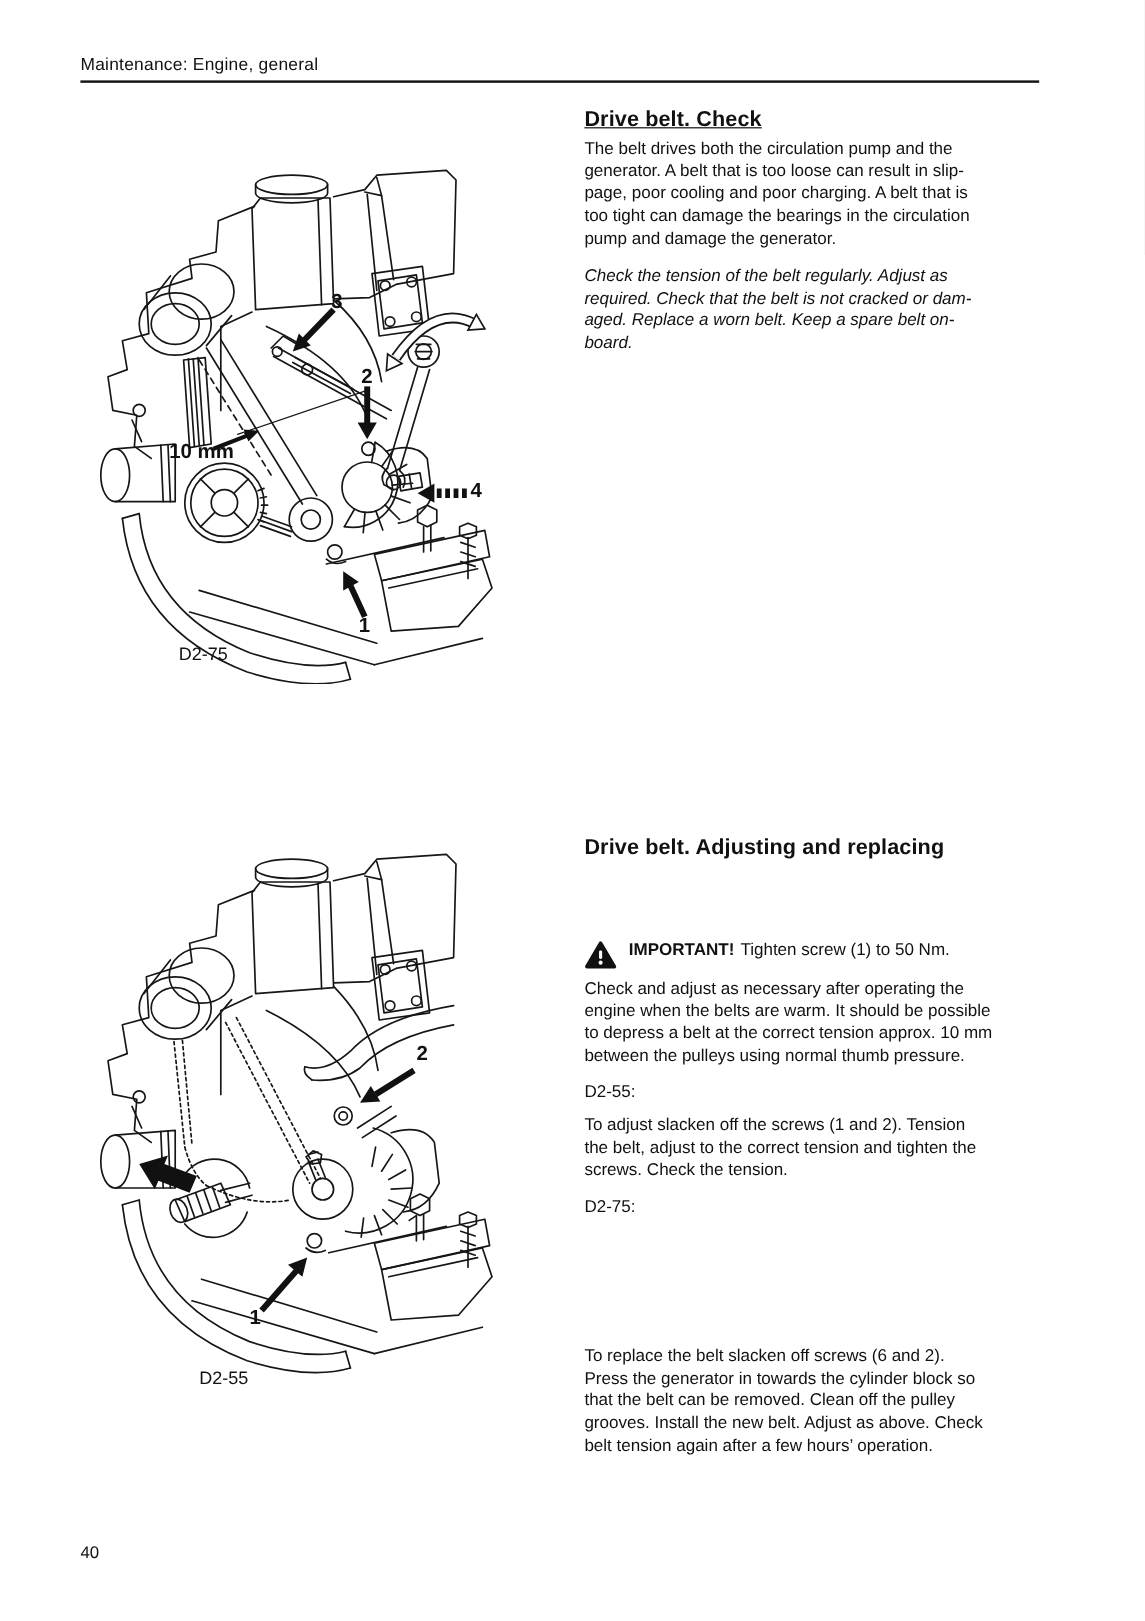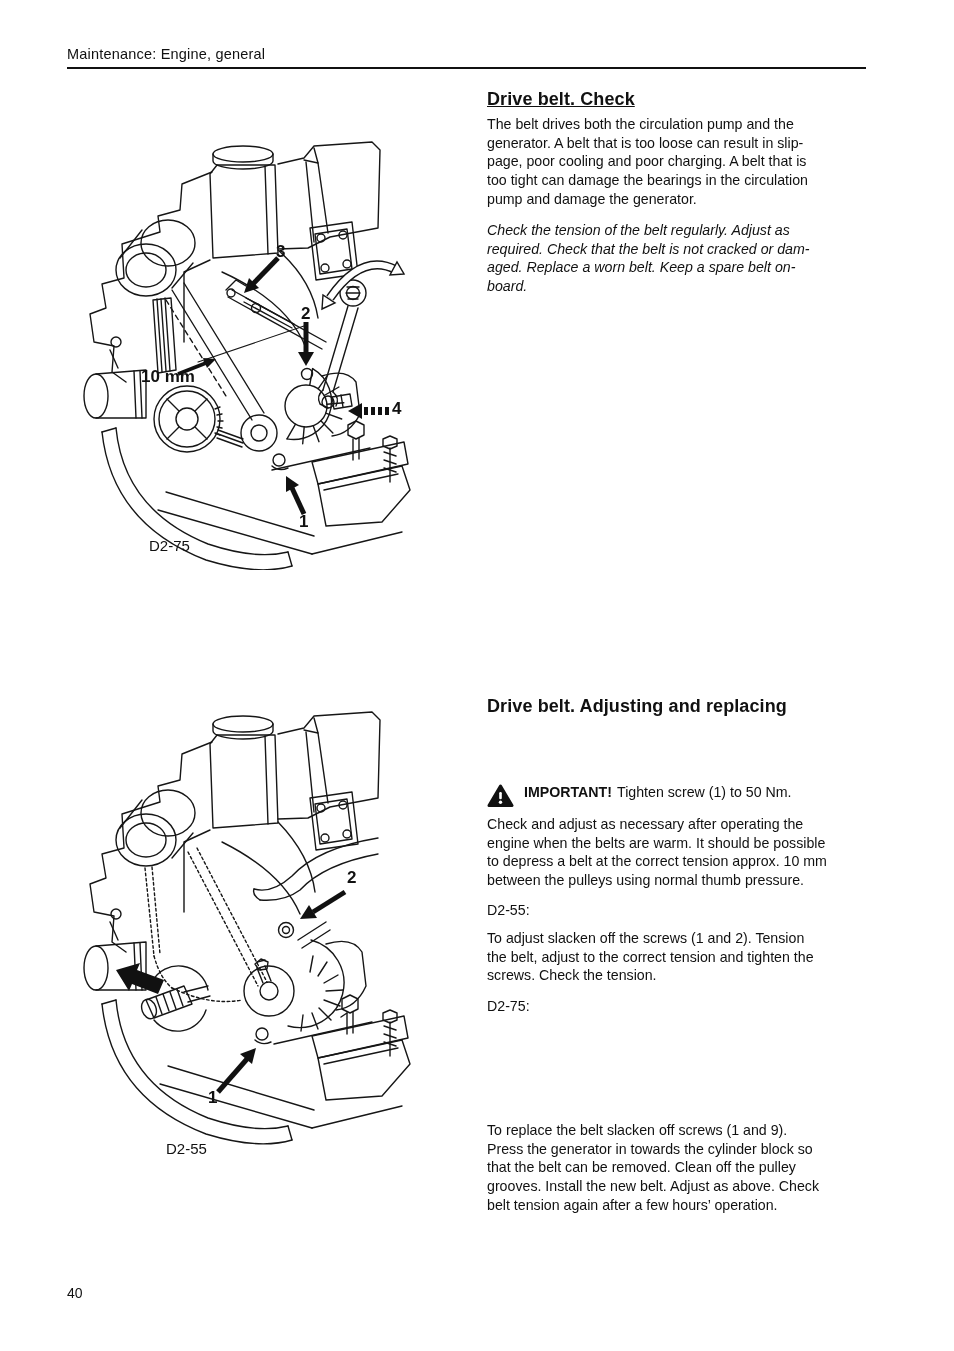--- a/index.html
+++ b/index.html
@@ -353,21 +353,21 @@
 
   <div class="col body-txt" style="top:901px;">D2-55:</div>
 
   <div class="col body-txt" style="top:929px;">To adjust slacken off the screws (1 and 2). Tension
 the belt, adjust to the correct tension and tighten the
 screws. Check the tension.</div>
 
   <div class="col body-txt" style="top:997px;">D2-75:</div>
 
 
-  <div class="col body-txt" style="top:1121px;">To replace the belt slacken off screws (1 and 9).
+  <div class="col body-txt" style="top:1121px;">To replace the belt slacken off screws (6 and 2).
 Press the generator in towards the cylinder block so
 that the belt can be removed. Clean off the pulley
 grooves. Install the new belt. Adjust as above. Check
 belt tension again after a few hours’ operation.</div>
 
   <div class="pageno">40</div>
 
 </div>
 
 </body></html>

